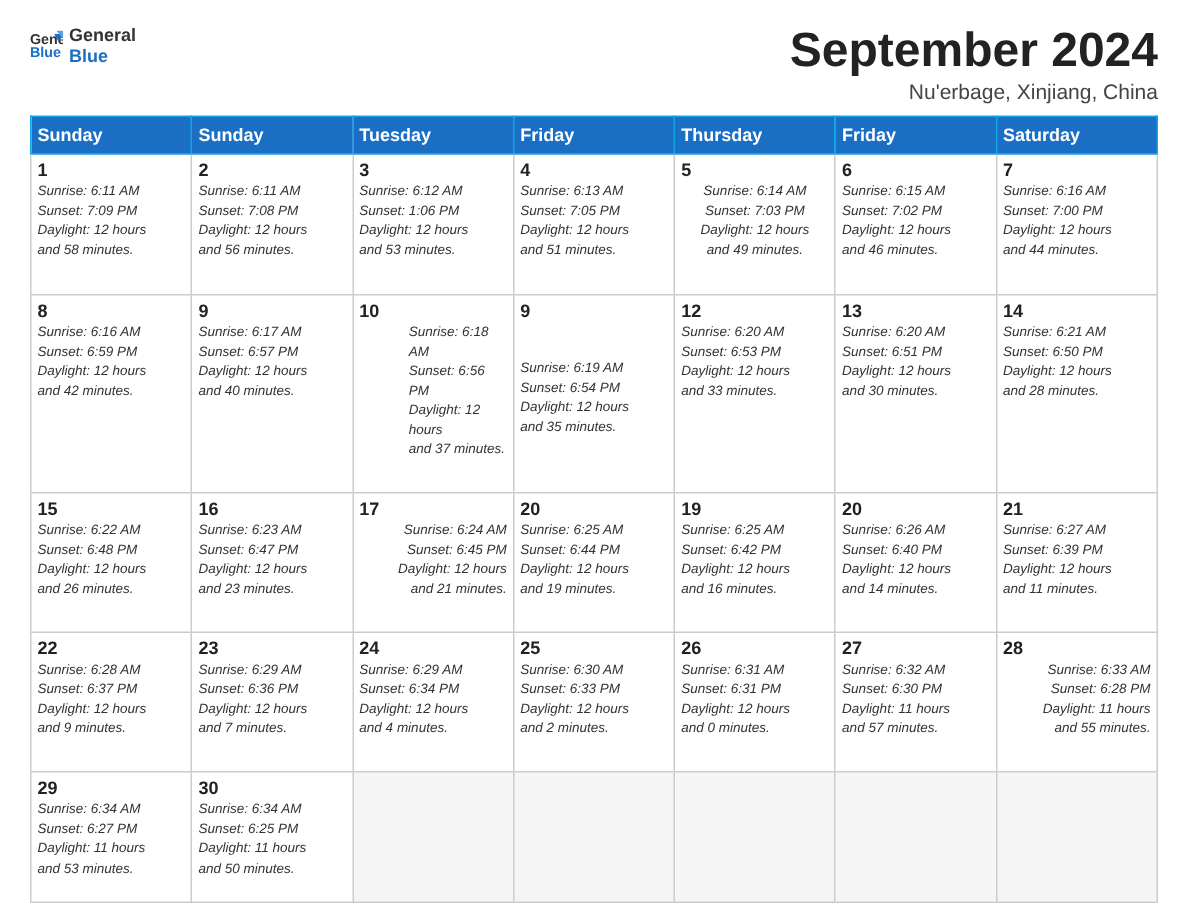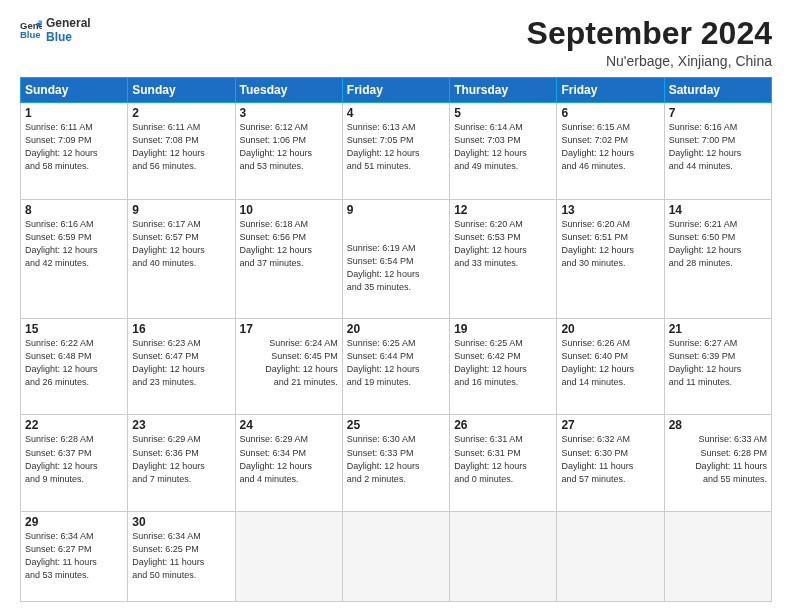--- a/index.html
+++ b/index.html
@@ -77,20 +77,21 @@
       font-size: 12px;
       font-weight: bold;
       color: #222;
       display: block;
       margin-bottom: 1px;
     }
     .day-info {
       font-size: 9px;
       color: #333;
       line-height: 1.45;
+      font-style: italic;
     }
     .empty {
       background: #f5f5f5;
     }
   </style>
 </head>
 <body>
 
 <div class="page">
   <div class="header">
@@ -149,21 +150,21 @@
           </td>
           <td>
             <span class="day-num">4</span>
             <div class="day-info" style="white-space: pre-line;">Sunrise: 6:13 AM
 Sunset: 7:05 PM
 Daylight: 12 hours
 and 51 minutes.</div>
           </td>
           <td>
             <span class="day-num">5</span>
-            <div class="day-info" style="white-space: pre-line;">Sunrise: 6:14 AM
+            <div class="day-info" style="white-space: pre-line; text-align: center;">Sunrise: 6:14 AM
 Sunset: 7:03 PM
 Daylight: 12 hours
 and 49 minutes.</div>
           </td>
           <td>
             <span class="day-num">6</span>
             <div class="day-info" style="white-space: pre-line;">Sunrise: 6:15 AM
 Sunset: 7:02 PM
 Daylight: 12 hours
 and 46 minutes.</div>
@@ -186,21 +187,21 @@
           </td>
           <td>
             <span class="day-num">9</span>
             <div class="day-info" style="white-space: pre-line;">Sunrise: 6:17 AM
 Sunset: 6:57 PM
 Daylight: 12 hours
 and 40 minutes.</div>
           </td>
           <td>
             <span class="day-num">10</span>
-            <div class="day-info" style="white-space: pre-line;">Sunrise: 6:18 AM
+            <div class="day-info" style="white-space: pre-line; margin-left: 33px;">Sunrise: 6:18 AM
 Sunset: 6:56 PM
 Daylight: 12 hours
 and 37 minutes.</div>
           </td>
           <td>
             <span class="day-num">9</span>
             <div class="day-info" style="white-space: pre-line; margin-top: 25px;">Sunrise: 6:19 AM
 Sunset: 6:54 PM
 Daylight: 12 hours
 and 35 minutes.</div>

